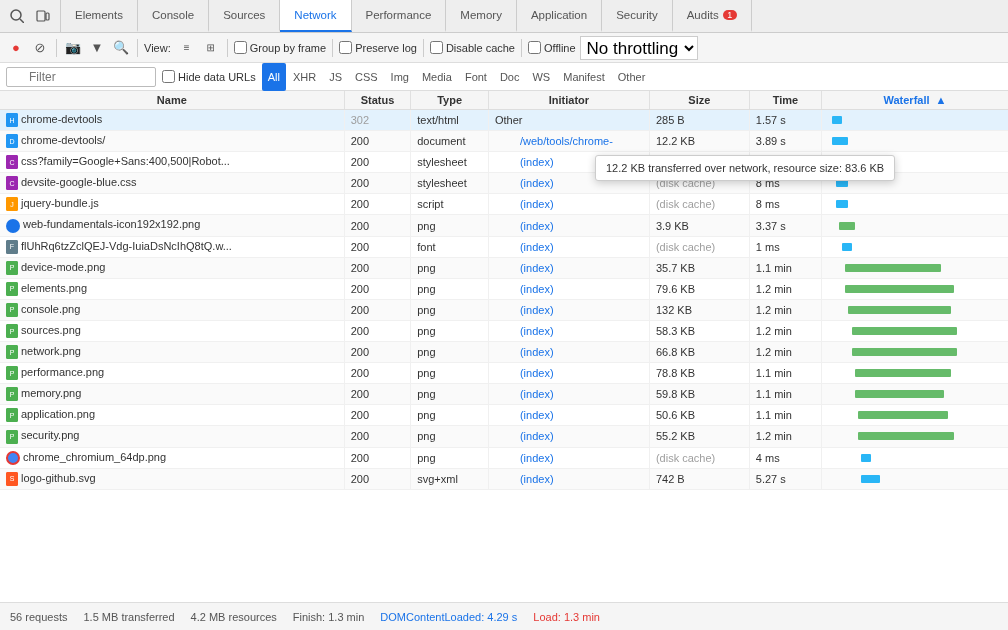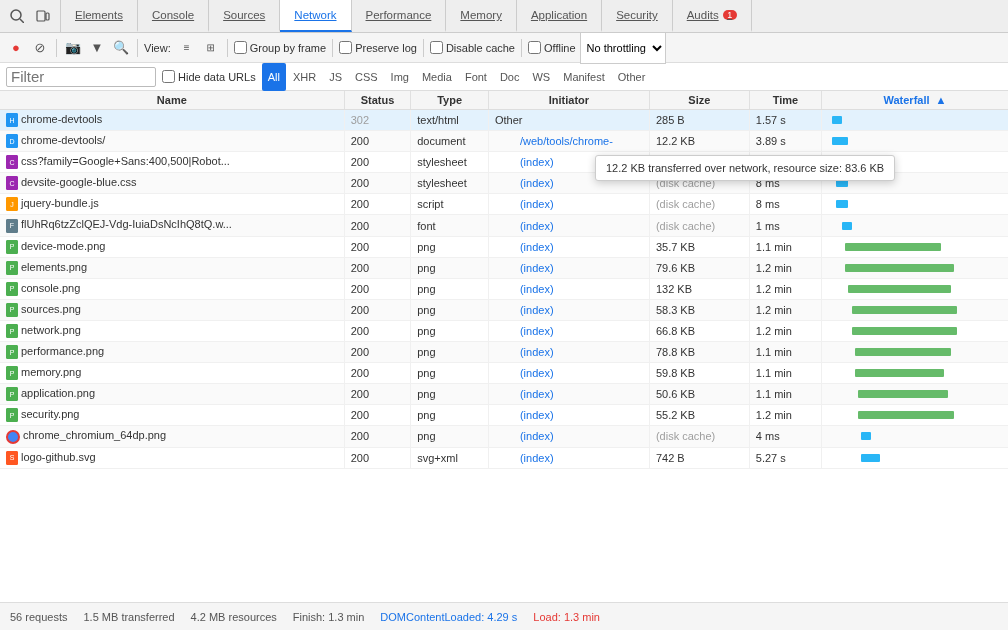--- a/index.html
+++ b/index.html
@@ -28,21 +28,20 @@
     }
     .tab-item {
       padding: 0 14px;
       display: flex; align-items: center;
       cursor: pointer;
       font-size: 11.5px;
       color: #555;
       border-right: 1px solid #ccc;
       border-bottom: 2px solid transparent;
       height: 100%;
-      text-decoration: underline;
     }
     .tab-item.active {
       background: #fff;
       color: #1a73e8;
       border-bottom: 2px solid #1a73e8;
     }
     .tab-item-error { position: relative; }
     .error-badge {
       background: #e53935;
       color: white;
@@ -71,44 +70,44 @@
     }
     .toolbar-icon.red { color: #e53935; }
     .toolbar-sep {
       width: 1px; height: 18px;
       background: #ccc; margin: 0 2px;
     }
     .toolbar-label { font-size: 11px; color: #333; margin-right: 2px; }
     .toolbar-checkbox { display: flex; align-items: center; gap: 3px; font-size: 11px; color: #333; cursor: pointer; }
     .toolbar-checkbox input { cursor: pointer; }
     .throttle-select {
-      font-size: 11px;
+      font-size: 17px;
       border: 1px solid #ccc;
       background: #fff;
       padding: 1px 2px;
       cursor: pointer;
-      height: 32px;
+      height: 24px;
     }
 
     
     .filter-bar {
       display: flex;
       align-items: center;
       background: #fff;
       border-bottom: 1px solid #ddd;
       height: 28px;
       padding: 0 6px;
       gap: 6px;
     }
     .filter-input {
       width: 150px; height: 20px;
       border: 1px solid #bbb;
       border-radius: 2px;
-      padding: 0 4px;
-      font-size: 15px;
+      padding: 0 22px;
+      font-size: 12px;
       outline: none;
     }
     .filter-checkbox { display: flex; align-items: center; gap: 3px; font-size: 11px; color: #333; cursor: pointer; }
     .type-btn {
       padding: 8px 6px;
       border: none;
       background: transparent;
       font-size: 11px;
       cursor: pointer;
       border-radius: 2px;
@@ -420,20 +419,33 @@
             <td><a class="initiator-link">(index)</a></td>
             <td style="color: rgb(158, 158, 158);">(disk cache)</td>
             <td>8 ms</td>
             <td class="waterfall-cell">
               <div class="waterfall-bar-wrap">
                 <div class="waterfall-bar blue" style="left:9.6px;width:12.8px;"></div>
               </div>
             </td>
           </tr>
           <tr>
+            <td><span style="display:inline-block;width:14px;height:14px;background:#1a73e8;border-radius:50%;vertical-align:middle;margin-right:3px;"></span>web-fundamentals-icon192x192.png</td>
+            <td class="status-ok">200</td>
+            <td>png</td>
+            <td><a class="initiator-link">(index)</a></td>
+            <td>3.9 KB</td>
+            <td>3.37 s</td>
+            <td class="waterfall-cell">
+              <div class="waterfall-bar-wrap">
+                <div class="waterfall-bar green" style="left:12.8px;width:16px;"></div>
+              </div>
+            </td>
+          </tr>
+          <tr>
             <td><span class="file-icon icon-font">F</span>flUhRq6tzZclQEJ-Vdg-IuiaDsNcIhQ8tQ.w...</td>
             <td class="status-ok">200</td>
             <td>font</td>
             <td><a class="initiator-link">(index)</a></td>
             <td style="color: rgb(158, 158, 158);">(disk cache)</td>
             <td>1 ms</td>
             <td class="waterfall-cell">
               <div class="waterfall-bar-wrap">
                 <div class="waterfall-bar blue" style="left:16px;width:9.6px;"></div>
               </div>

